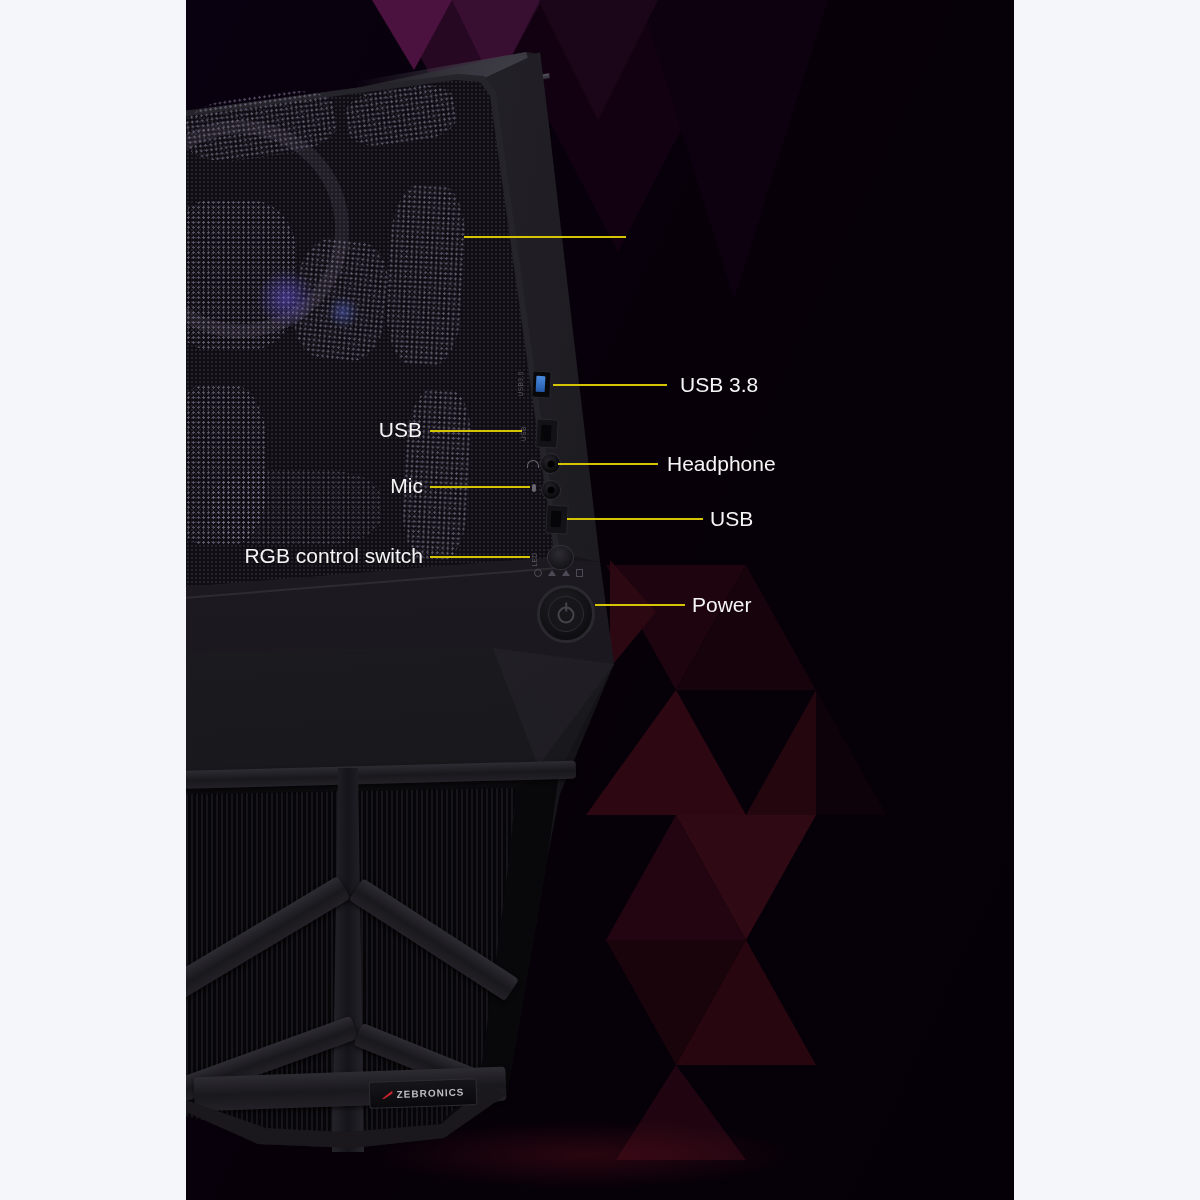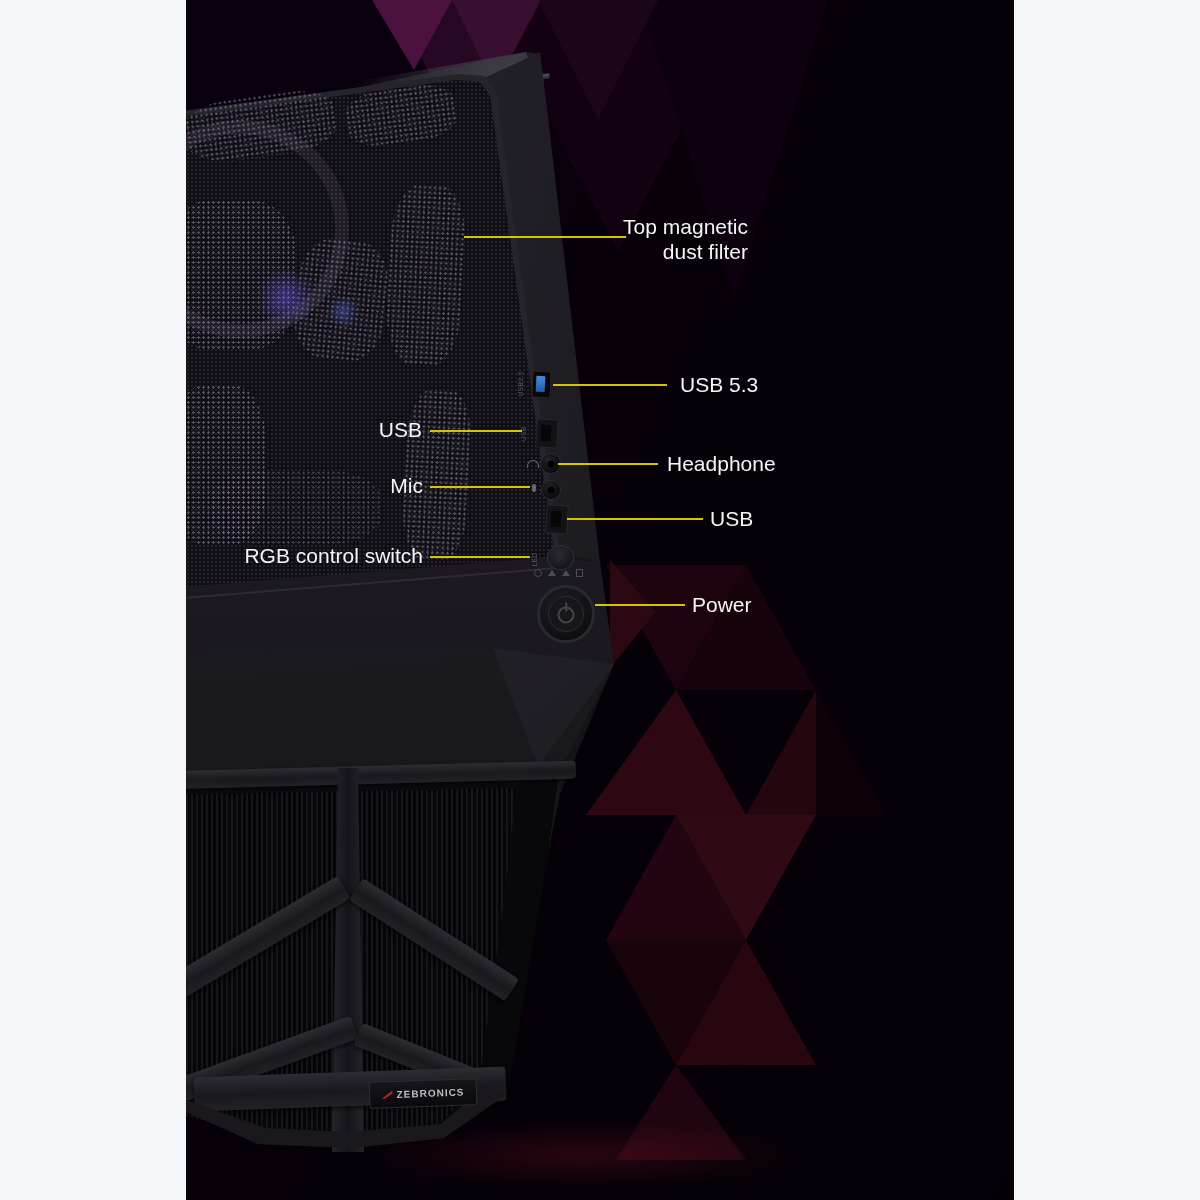--- a/index.html
+++ b/index.html
@@ -225,27 +225,23 @@
       <span class="ind-tri"></span>
       <span class="ind-sq"></span>
     </div>
     <div class="abs power-button">
       <div class="power-inner">
         <div class="pwr-glyph"></div>
       </div>
     </div>
 
     <div class="callout-line" style="left:278px;top:236px;width:162px"></div>
-    <div class="callout-text ra" style="left:340px;top:214px;width:222px">
-      <div>Top magnetic</div>
-      <div>dust filter</div>
-    </div>
 
     <div class="callout-line" style="left:367px;top:384px;width:114px"></div>
-    <div class="callout-text" style="left:494px;top:372px">USB 5.3</div>
+    <div class="callout-text" style="left:494px;top:372px">USB 3.8</div>
 
     <div class="callout-text ra" style="left:150px;top:417px;width:86px">USB</div>
     <div class="callout-line" style="left:244px;top:430px;width:92px"></div>
 
     <div class="callout-line" style="left:372px;top:463px;width:100px"></div>
     <div class="callout-text" style="left:481px;top:451px">Headphone</div>
 
     <div class="callout-text ra" style="left:150px;top:473px;width:87px">Mic</div>
     <div class="callout-line" style="left:244px;top:486px;width:100px"></div>
 

